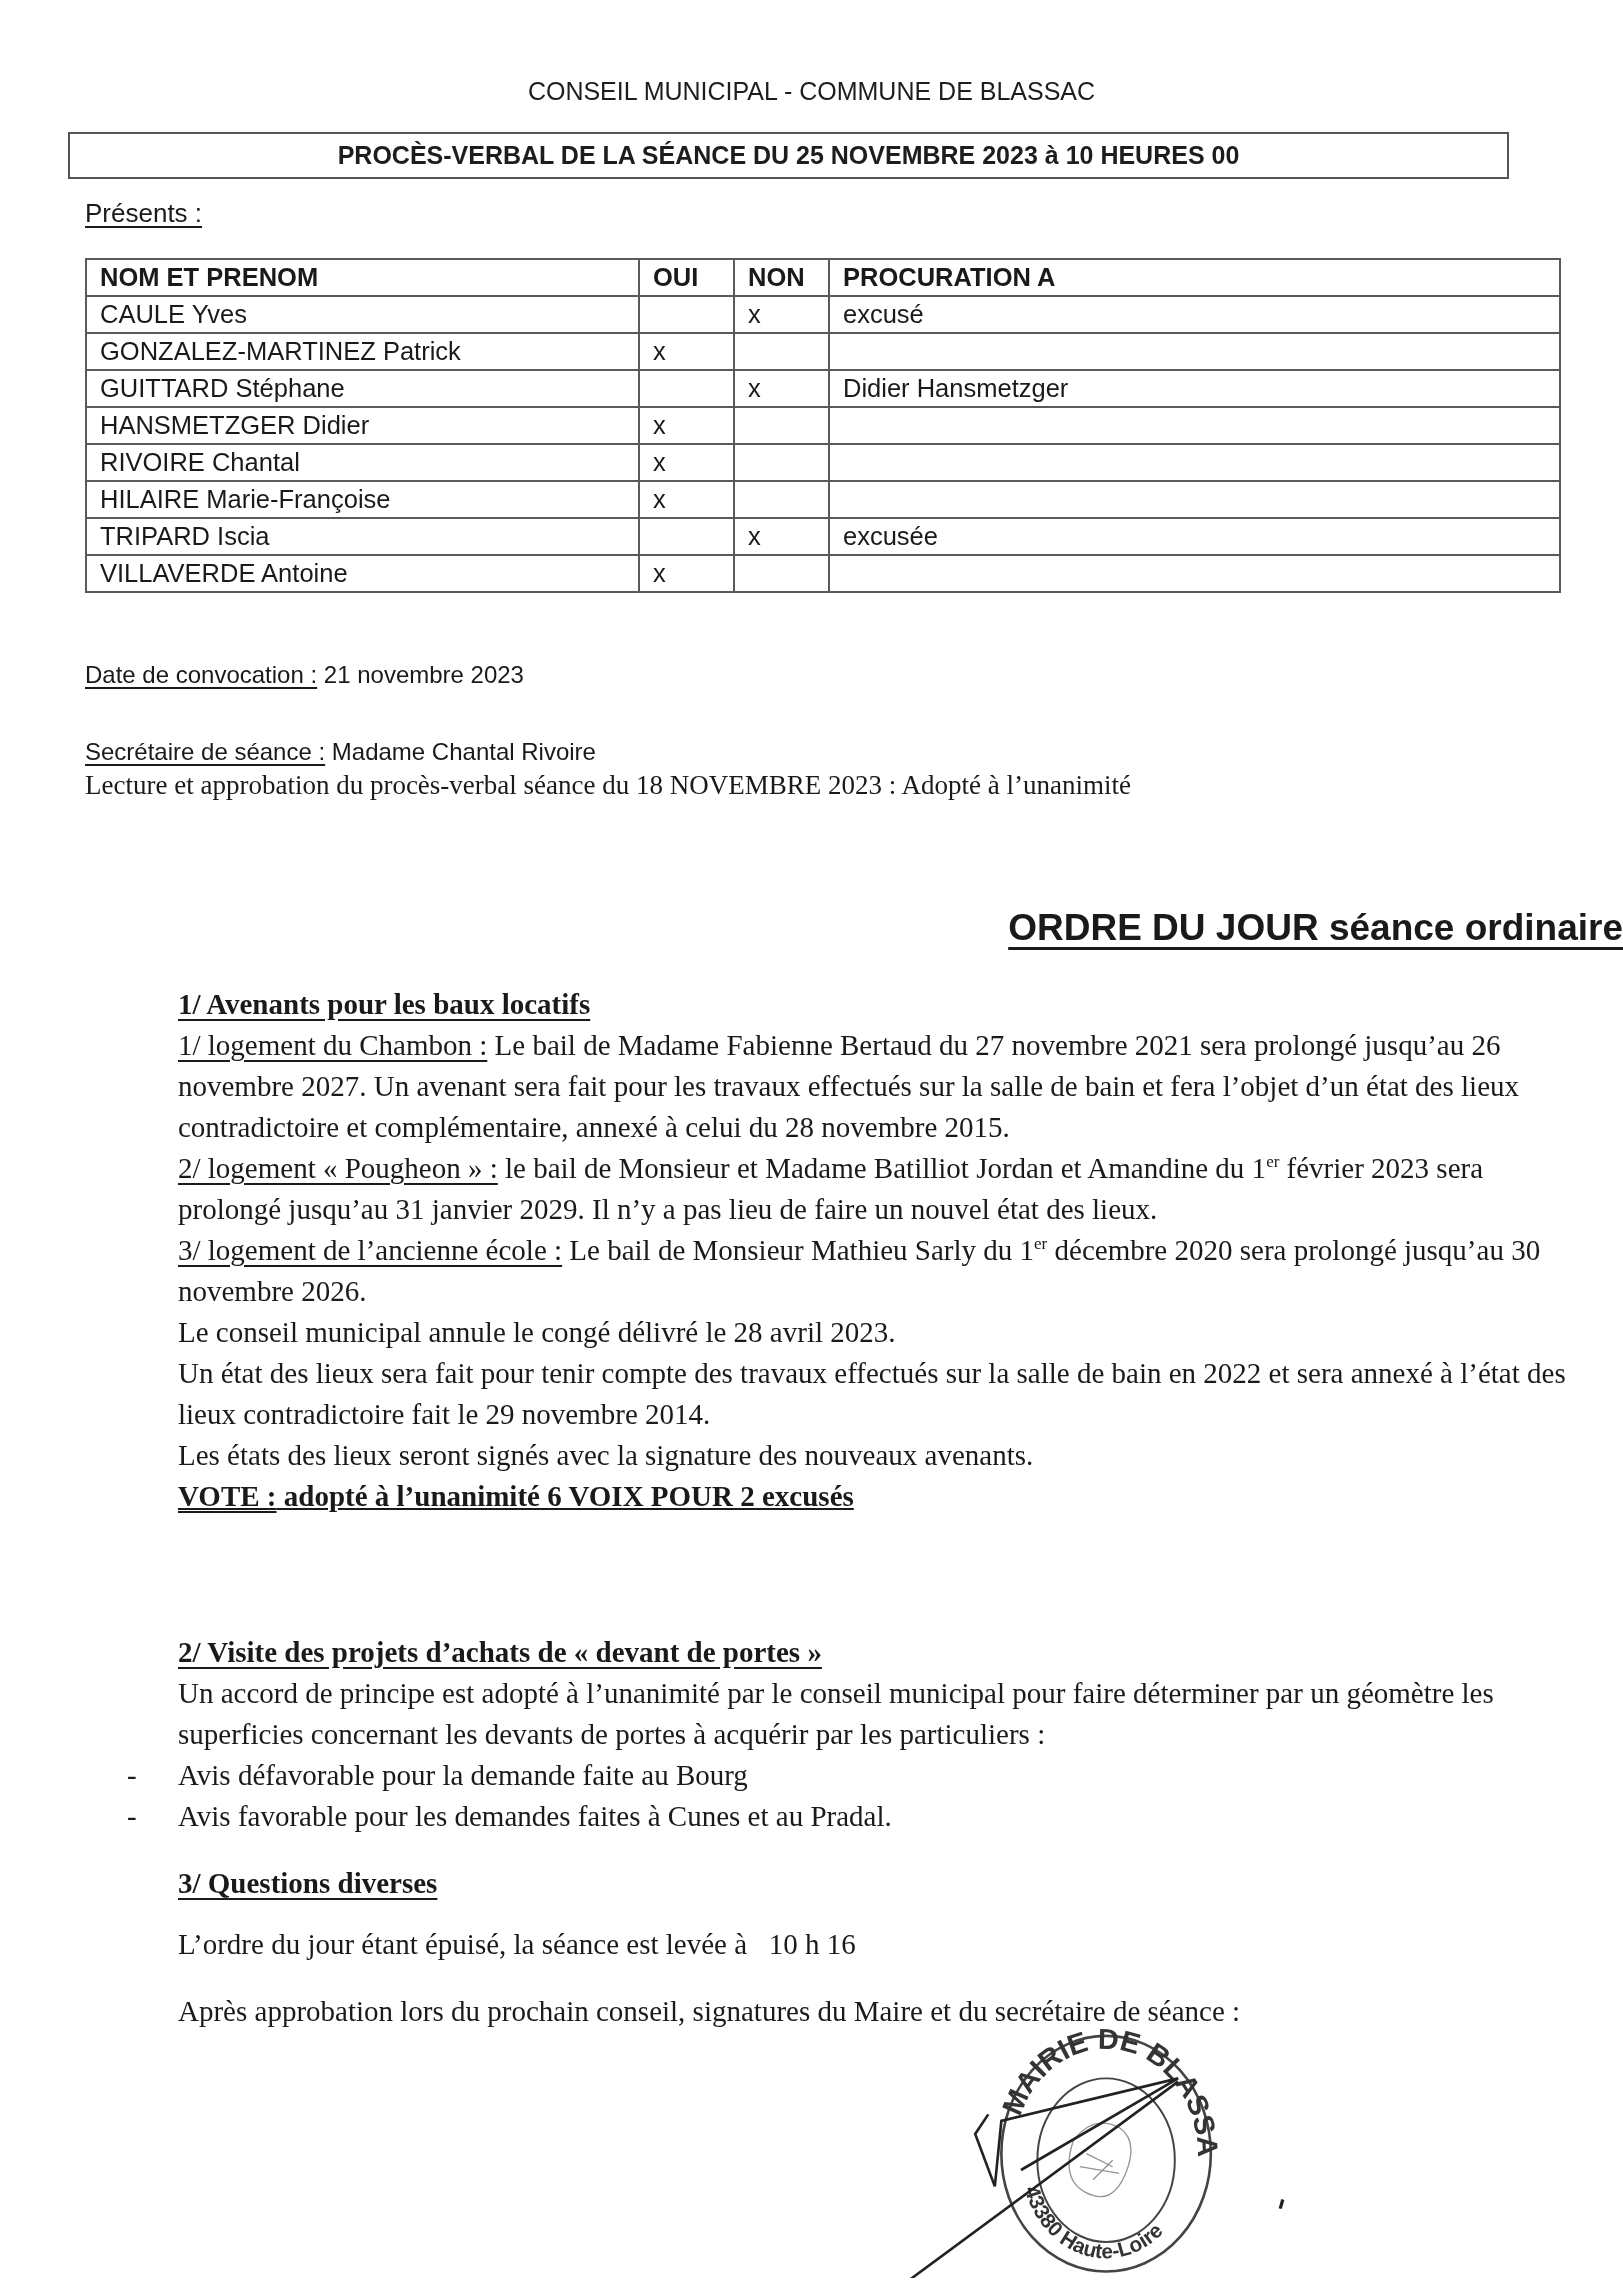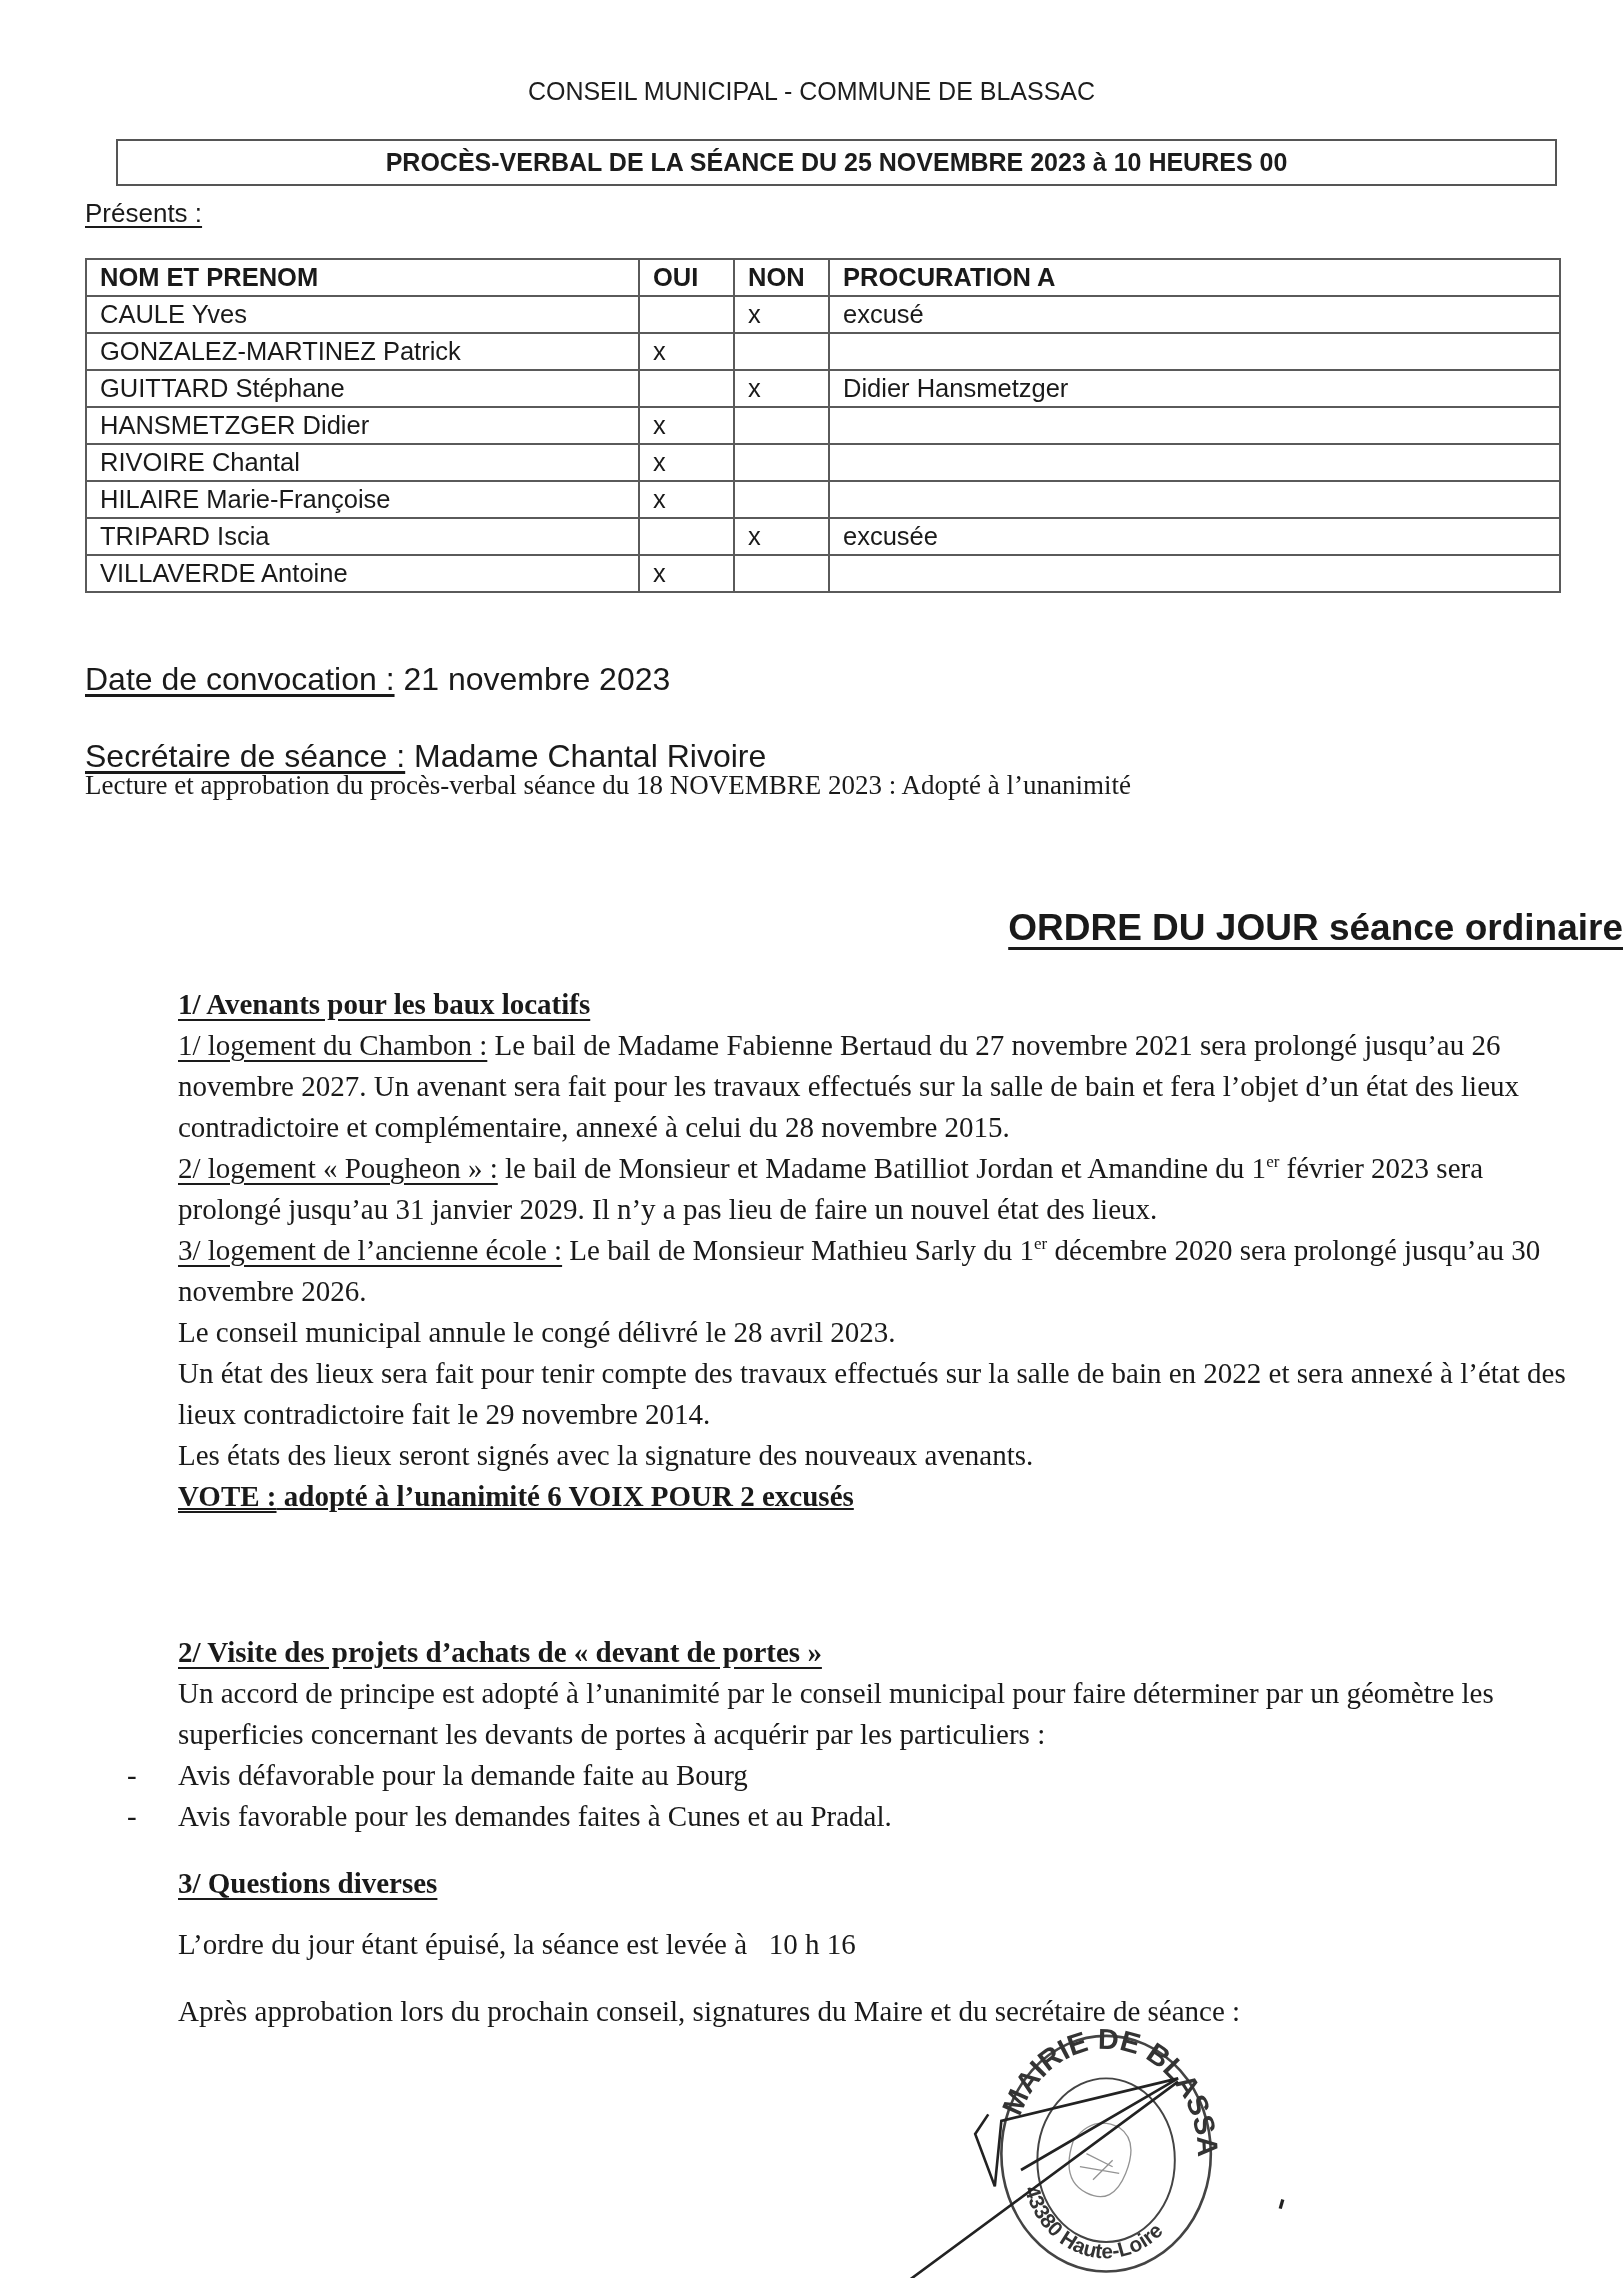--- a/index.html
+++ b/index.html
@@ -1,33 +1,33 @@
 <!DOCTYPE html>
 <html style="font-size:10.5px"><head>
   <meta charset="utf-8">
   <style>
     html, body { margin: 0; padding: 0; background: #ffffff; }
     body { width: 1623px; height: 2295px; position: relative; overflow: hidden; color: #1a1a1a; }
     .sans { font-family: "Liberation Sans", "DejaVu Sans", sans-serif; }
     .serif { font-family: "Liberation Serif", "DejaVu Serif", serif; }
 
     .org-title { position: absolute; top: 77px; left: 0; width: 1623px; text-align: center; font-size: 25px; color: #1d1d1d; letter-spacing: 0; }
-    .pv-box { position: absolute; top: 139px; left: 68px; width: 1441px; height: 47px; border: 2px solid #555; box-sizing: border-box; display: flex; align-items: center; justify-content: center; margin-left: 48px; }
+    .pv-box { position: absolute; top: 132px; left: 68px; width: 1441px; height: 47px; border: 2px solid #555; box-sizing: border-box; display: flex; align-items: center; justify-content: center; }
     .pv-title { font-size: 25px; font-weight: bold; color: #1d1d1d; }
 
     .presents { position: absolute; top: 198px; left: 85px; font-size: 26px; text-decoration: underline; text-underline-offset: 3.9px; }
 
     table.att { position: absolute; top: 258px; left: 85px; width: 1476px; border-collapse: collapse; }
     table.att td, table.att th { border: 2px solid #5a5a5a; height: 35px; padding: 0 13px; font-size: 25.5px; text-align: left; vertical-align: middle; white-space: nowrap; font-weight: normal; }
     table.att th { font-weight: bold; }
     table.att .c-name { width: 525px; }
     table.att .c-oui { width: 67px; }
     table.att .c-non { width: 67px; }
 
-    .meta-line { position: absolute; left: 85px; font-size: 32px; }
+    .meta-line { position: absolute; left: 85px; font-size: 24px; }
     .meta-line .lbl { text-decoration: underline; text-underline-offset: 3.9px; }
 
     .lecture { position: absolute; top: 770px; left: 85px; font-size: 27px; }
 
     .odj { position: absolute; top: 907px; left: 0; width: 1623px; text-align: right; font-size: 37px; font-weight: bold; }
     .odj span { text-decoration: underline; text-decoration-thickness: 3.3px; text-underline-offset: 6.5px; }
 
     .body-block { position: absolute; left: 178px; width: 1394px; font-size: 29px; line-height: 41px; }
     .body-block p { margin: 0; }
     .sec-title { font-weight: bold; text-decoration: underline; text-underline-offset: 5.2px; }

